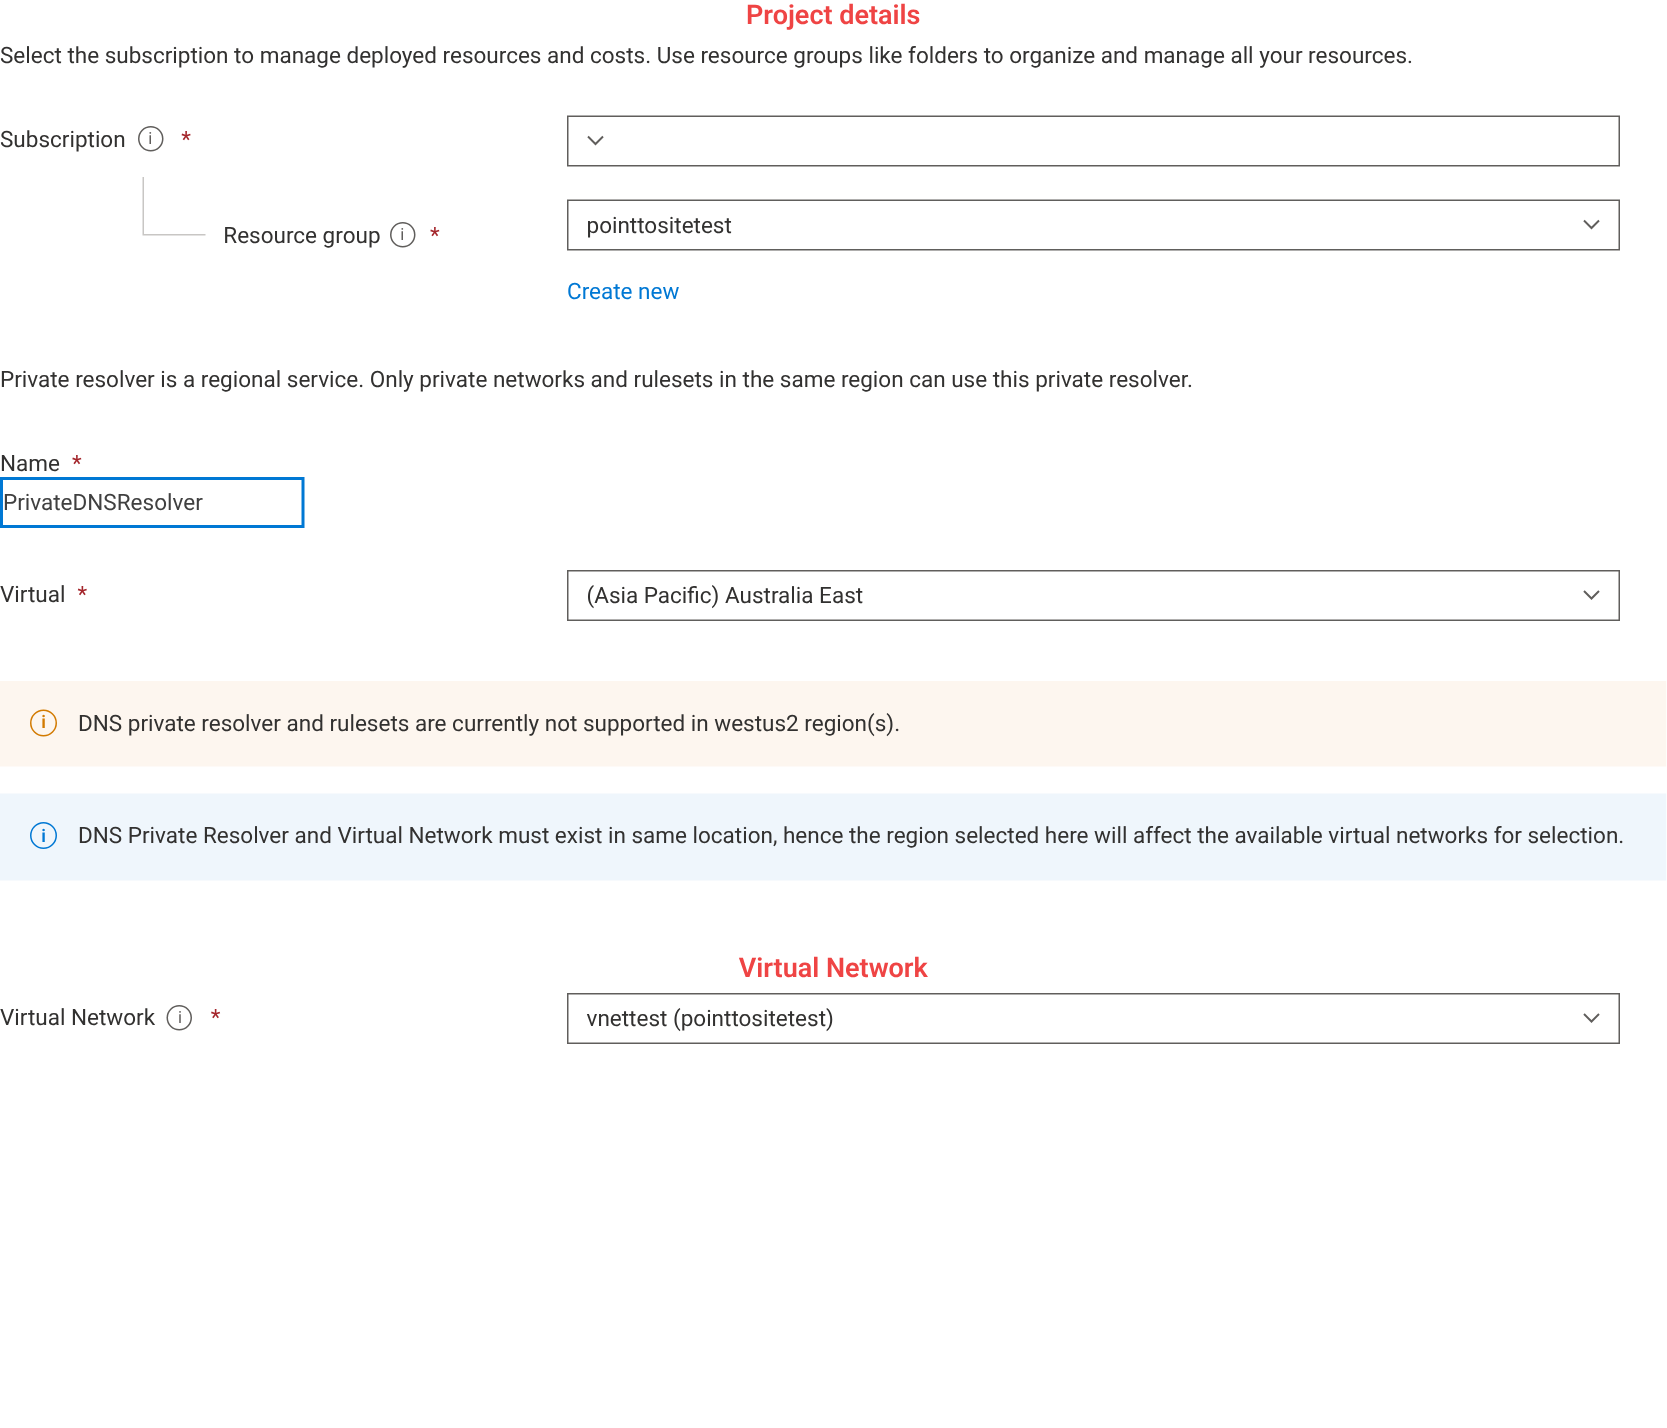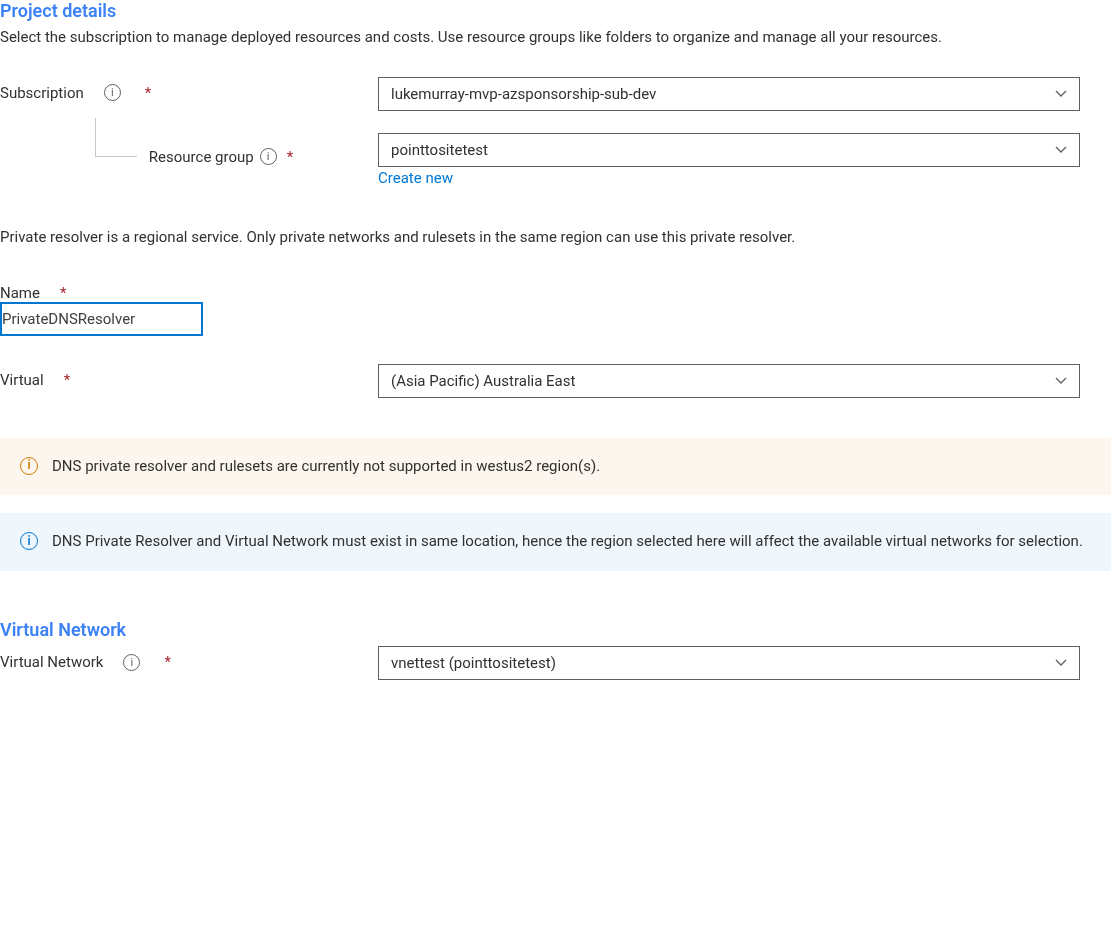--- a/index.html
+++ b/index.html
@@ -7,42 +7,43 @@
       font-family: "Segoe UI", -apple-system, BlinkMacSystemFont, Roboto, sans-serif;
       font-size: 15px;
       color: #323130;
       background: #ffffff;
       width: 1111px;
       padding: 0;
     }
     .section-title {
       font-size: 18px;
       font-weight: 600;
-      color: #3b82f6;
+      color: #ef4444;
       margin-bottom: 6px;
+      text-align: center;
     }
     .section-desc {
       font-size: 15px;
       color: #323130;
       line-height: 1.45;
       margin-bottom: 28px;
       max-width: 1080px;
     }
     .form-row {
       display: flex;
       align-items: flex-start;
       margin-bottom: 12px;
     }
     .label-col {
       width: 378px;
       min-width: 378px;
       display: flex;
       align-items: center;
       padding-top: 7px;
-      gap: 20px;
+      gap: 8px;
     }
     .label-text {
       font-size: 15px;
       color: #323130;
     }
     .required-asterisk {
       color: #a4262c;
       margin-left: 4px;
     }
     .info-icon {
@@ -96,21 +97,21 @@
       font-family: inherit;
       color: #404040;
     }
     .link {
       color: #0078d4;
       text-decoration: none;
       cursor: pointer;
       font-size: 15px;
     }
     .create-new-row {
-      margin-top: 2px;
+      margin-top: 18px;
     }
     .tree-indent {
       display: flex;
       align-items: center;
       padding-left: 0;
     }
     .tree-connector {
       width: 60px;
       height: 34px;
       position: relative;
@@ -183,21 +184,20 @@
     <p class="section-desc">Select the subscription to manage deployed resources and costs. Use resource groups like folders to organize and manage all your resources.</p>
 
     <div class="form-row">
       <div class="label-col">
         <span class="label-text">Subscription</span>
         <span class="info-icon">i</span>
         <span class="required-asterisk">*</span>
       </div>
       <div class="control-col">
         <div class="dropdown">
-          <span class="dropdown-value">lukemurray-mvp-azsponsorship-sub-dev</span>
           <span class="chevron-down">
             <svg width="12" height="8" viewBox="0 0 12 8">
                 <path d="M1 1 L6 6 L11 1" stroke="#605e5c" stroke-width="1.3" fill="none"></path>
               </svg>
           </span>
         </div>
       </div>
     </div>
 
     <div class="form-row" style="margin-top:22px;">

